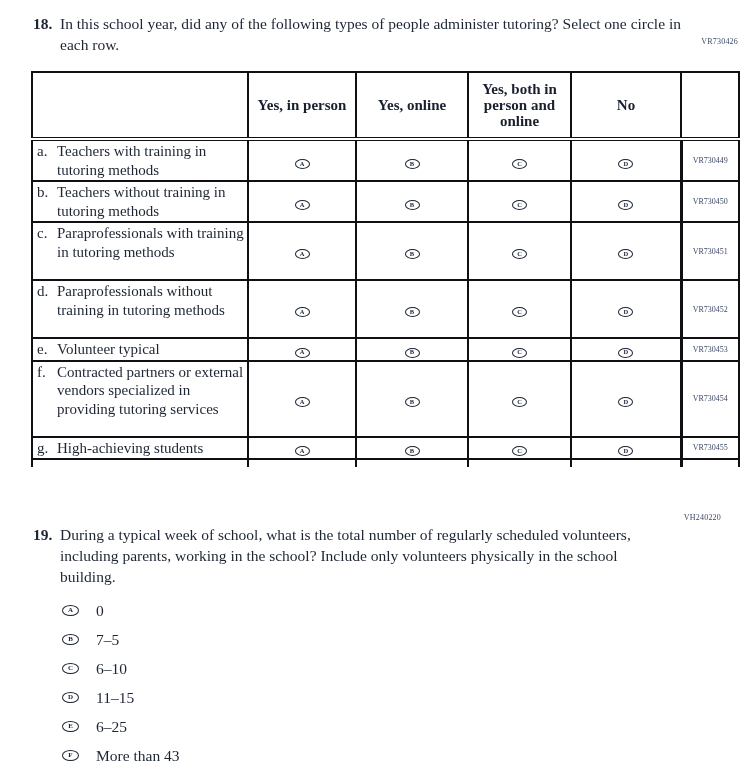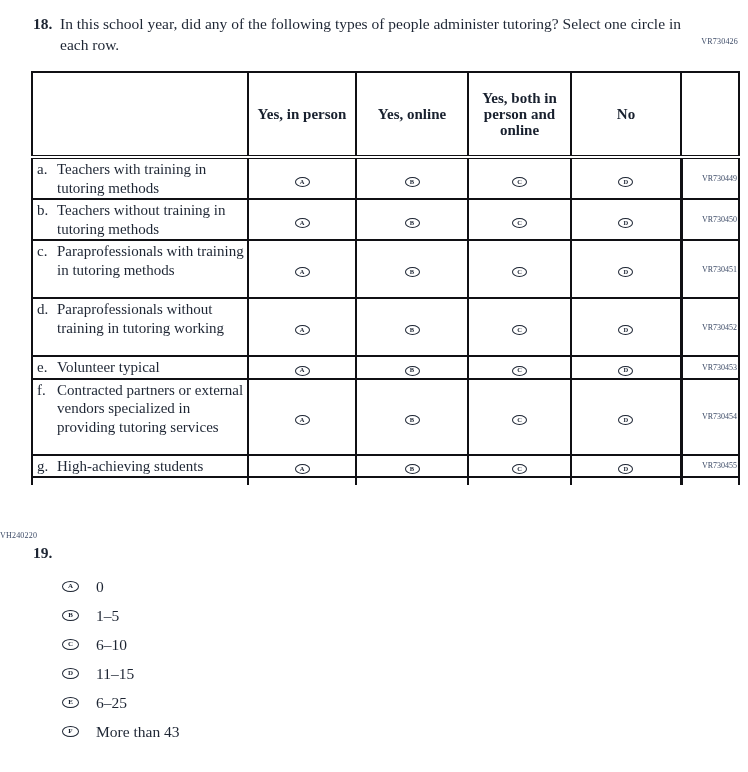--- a/index.html
+++ b/index.html
@@ -11,39 +11,39 @@
   .q{display:flex;font-size:15.5px;line-height:21px;}
   .qnum{font-weight:bold;width:27px;flex:none;}
   #q18{margin:13px 0 0 33px;}
   #q18 .qtext{width:645px;}
   b.seg{font-weight:normal;}
 
   table{border-collapse:collapse;margin:16px 0 0 31px;table-layout:fixed;}
   td,th{border:2px solid #101014;}
   th{
     border-bottom:4px double #101014;font-size:15px;line-height:16px;font-weight:bold;
-    padding:16px 2px;height:50px;vertical-align:middle;text-align:center;color:#18202e;
+    padding:7px 2px;height:50px;vertical-align:middle;text-align:center;color:#18202e;
   }
   .lbl{font-size:15px;line-height:18.5px;padding:1px 3px 1px 4px;vertical-align:top;}
   .lblflex{display:flex;}
   .ltr{width:20px;flex:none;}
   .opt{text-align:center;vertical-align:middle;}
   .oval{
     display:inline-flex;align-items:center;justify-content:center;
     width:15px;height:10px;border:1px solid #1d2533;border-radius:50%;
     font-size:6.5px;line-height:1;font-weight:bold;color:#1d2533;box-sizing:border-box;
   }
-  .code{font-size:8px;color:#3c4a66;text-align:right;vertical-align:middle;border-left-width:3px;padding:0 1px;}
+  .code{font-size:8px;color:#3c4a66;text-align:center;vertical-align:middle;border-left-width:3px;padding:0 1px;}
   tr.h2 td{height:36px;}
   tr.h3 td{height:54px;}
   tr.h1 td{height:18px;}
   tr.h4 td{height:72px;}
   tr.stub td{height:5px;border-top:none;border-bottom:none;}
 
-  .code-right{margin:46px 16px 0 0;font-size:8px;color:#3c4a66;letter-spacing:.2px;}
+  .code-right{text-align:right;margin:46px 27px 0 0;font-size:8px;color:#3c4a66;letter-spacing:.2px;}
   #q19{margin:2px 0 4px 33px;}
   #q19 .qtext{width:612px;}
   .opts{margin:14px 0 0 62px;}
   .opt-row{display:flex;align-items:center;height:19px;margin-bottom:10px;}
   .oval19{
     display:inline-flex;align-items:center;justify-content:center;flex:none;
     width:17px;height:11px;border:1px solid #1d2533;border-radius:50%;
     font-size:7px;line-height:1;font-weight:bold;color:#1d2533;box-sizing:border-box;
   }
   .opt-label{margin-left:17px;font-size:15.5px;}
@@ -116,21 +116,21 @@
     <td class="opt"><span class="oval">B</span></td>
     <td class="opt"><span class="oval">C</span></td>
     <td class="opt"><span class="oval">D</span></td>
     <td class="code">VR730451</td>
   </tr>
 
   <tr class="h3">
     <td class="lbl">
           <div class="lblflex">
             <span class="ltr">d.</span>
-            <span>Paraprofessionals without training in tutoring working</span>
+            <span>Paraprofessionals without training in tutoring methods</span>
           </div>
         </td>
     <td class="opt"><span class="oval">A</span></td>
     <td class="opt"><span class="oval">B</span></td>
     <td class="opt"><span class="oval">C</span></td>
     <td class="opt"><span class="oval">D</span></td>
     <td class="code">VR730452</td>
   </tr>
 
   <tr class="h1">
@@ -183,30 +183,31 @@
         <td></td>
         <td class="code"></td>
   </tr>
 </tbody>
   </table>
 
 <div class="code-right">VH240220</div>
 
 <div class="q" id="q19">
   <span class="qnum">19.</span>
+  <span class="qtext">During a typical week of school, what is the total number of regularly scheduled volunteers, including parents, working in the school? Include only volunteers physically in the school building.</span>
 </div>
 
 <div class="opts">
   <div class="opt-row">
     <span class="oval19">A</span>
     <span class="opt-label">0</span>
   </div>
   <div class="opt-row">
     <span class="oval19">B</span>
-    <span class="opt-label">1–5</span>
+    <span class="opt-label">7–5</span>
   </div>
   <div class="opt-row">
     <span class="oval19">C</span>
     <span class="opt-label">6–10</span>
   </div>
   <div class="opt-row">
     <span class="oval19">D</span>
     <span class="opt-label">11–15</span>
   </div>
   <div class="opt-row">

